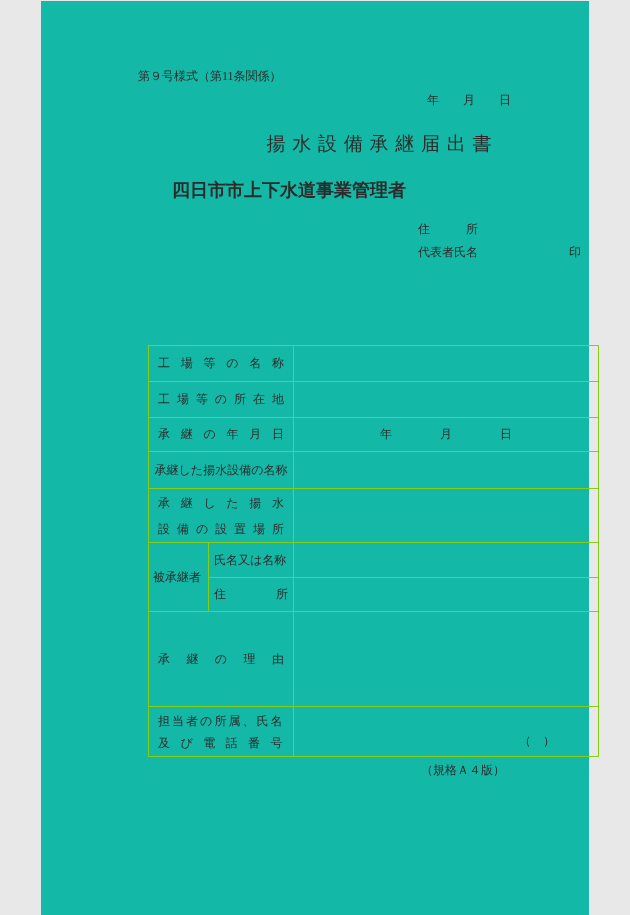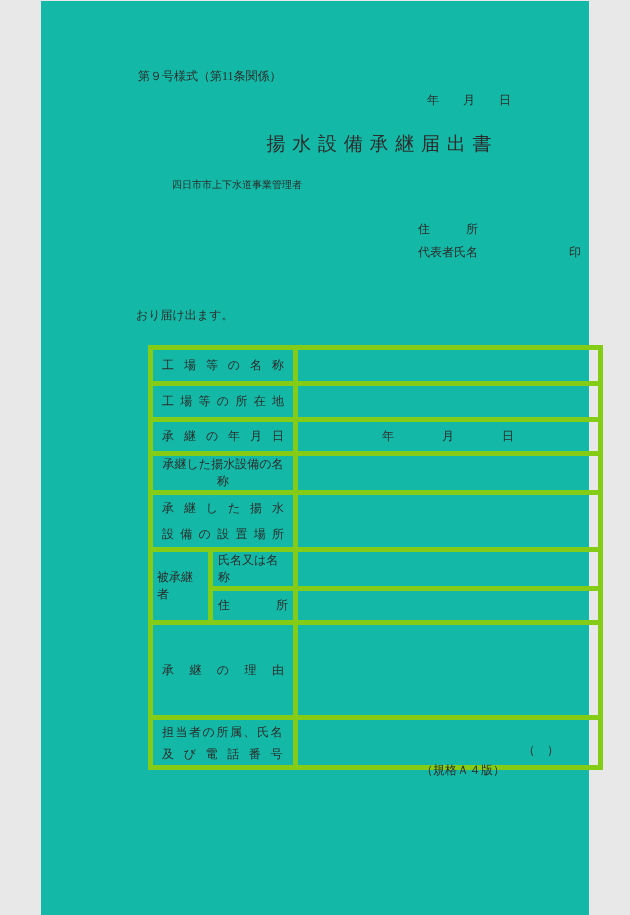--- a/index.html
+++ b/index.html
@@ -9,35 +9,35 @@
     margin:1px auto;
     background:#14b8a6;
     font-family:"Liberation Serif","DejaVu Serif",serif;
     color:#2b2b2b;
     font-size:12px;
   }
   .form-number { position:absolute; left:97px; top:67px; white-space:nowrap; }
   .date-top    { position:absolute; top:91px; right:78px; white-space:nowrap; }
   .doc-title   { position:absolute; left:108px; top:130px; width:460px;
                  text-align:center; font-size:19px; word-spacing:2px; white-space:nowrap; }
-  .addressee   { position:absolute; left:131px; top:177px; font-size:10px; white-space:nowrap; }
+  .addressee   { position:absolute; left:131px; top:177px; font-size:18px; white-space:nowrap;font-weight:bold; }
 
   .submitter   { position:absolute; left:377px; top:217px; width:163px; }
   .submitter .line { line-height:23px; white-space:nowrap; }
   .rep-line    { display:flex; justify-content:space-between; }
 
   .body-text   { position:absolute; left:95px; top:304px; width:480px; }
   .body-text .line { line-height:21px; white-space:nowrap; }
   .body-text .indent { text-indent:12px; }
 
   table.form-table {
     position:absolute; left:107px; top:344px;
     width:450px; border-collapse:collapse; table-layout:fixed;
   }
-  .form-table td { border:5px solid #84cc16; vertical-align:middle; padding:0; overflow:hidden; }
+  .form-table td { border:1px solid #84cc16; vertical-align:middle; padding:0; overflow:hidden; }
   td.lbl  { padding:0 9px; }
   td.just { text-align:justify; text-align-last:justify; }
   td.multi{ white-space:pre-line; line-height:26px; }
   td.tight{ padding:0 4px; }
   td.grp  { text-align:left; padding:0 4px; }
   td.sub  { padding:0 5px; }
   td.r8lh { line-height:22px; letter-spacing:1.5px; }
   td.val-center { text-align:center; }
   td.val-paren  { vertical-align:bottom; padding:0 0 6px 225px; }
   tr.h36 { height:36px; } tr.h34 { height:34px; } tr.h37 { height:37px;text-align:center; }
@@ -60,21 +60,20 @@
 
   <div class="submitter">
     <div class="line">住　　　所</div>
     <div class="line rep-line">
       <span>代表者氏名</span>
       <span>印</span>
     </div>
   </div>
 
   <div class="body-text">
-    <div class="line">おり届け出ます。</div>
   </div>
 
   <table class="form-table">
     <colgroup>
         <col style="width:60px">
         <col style="width:85px">
         <col style="width:305px">
       </colgroup>
     <tbody>
       <tr class="h36">

